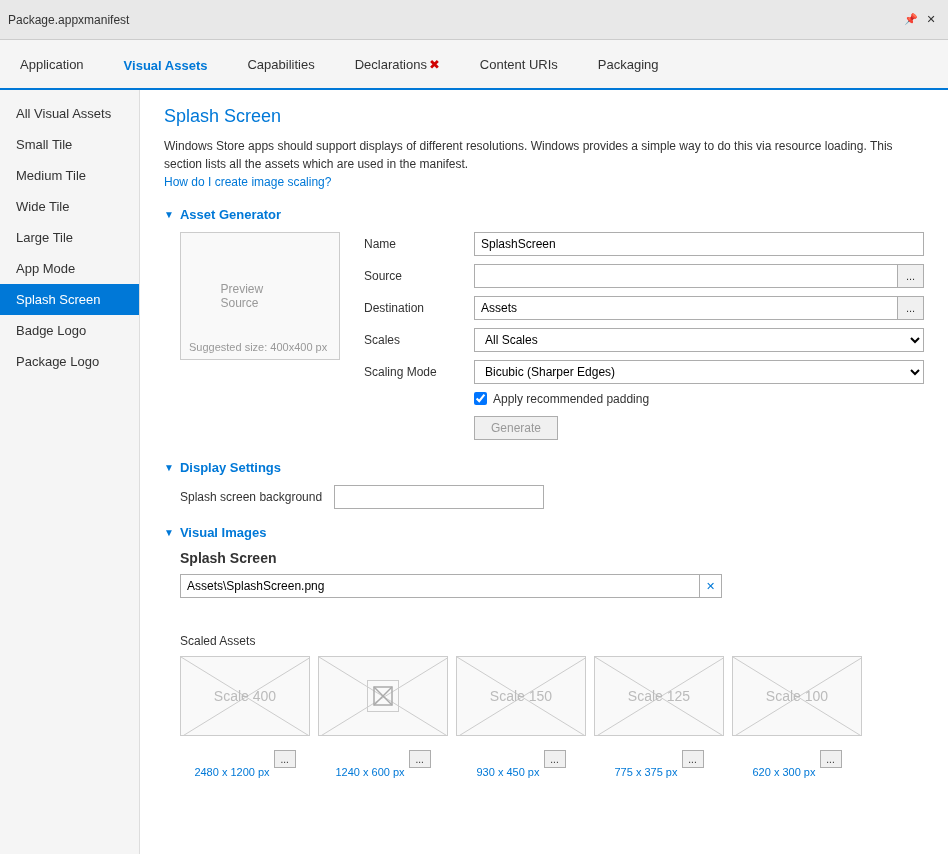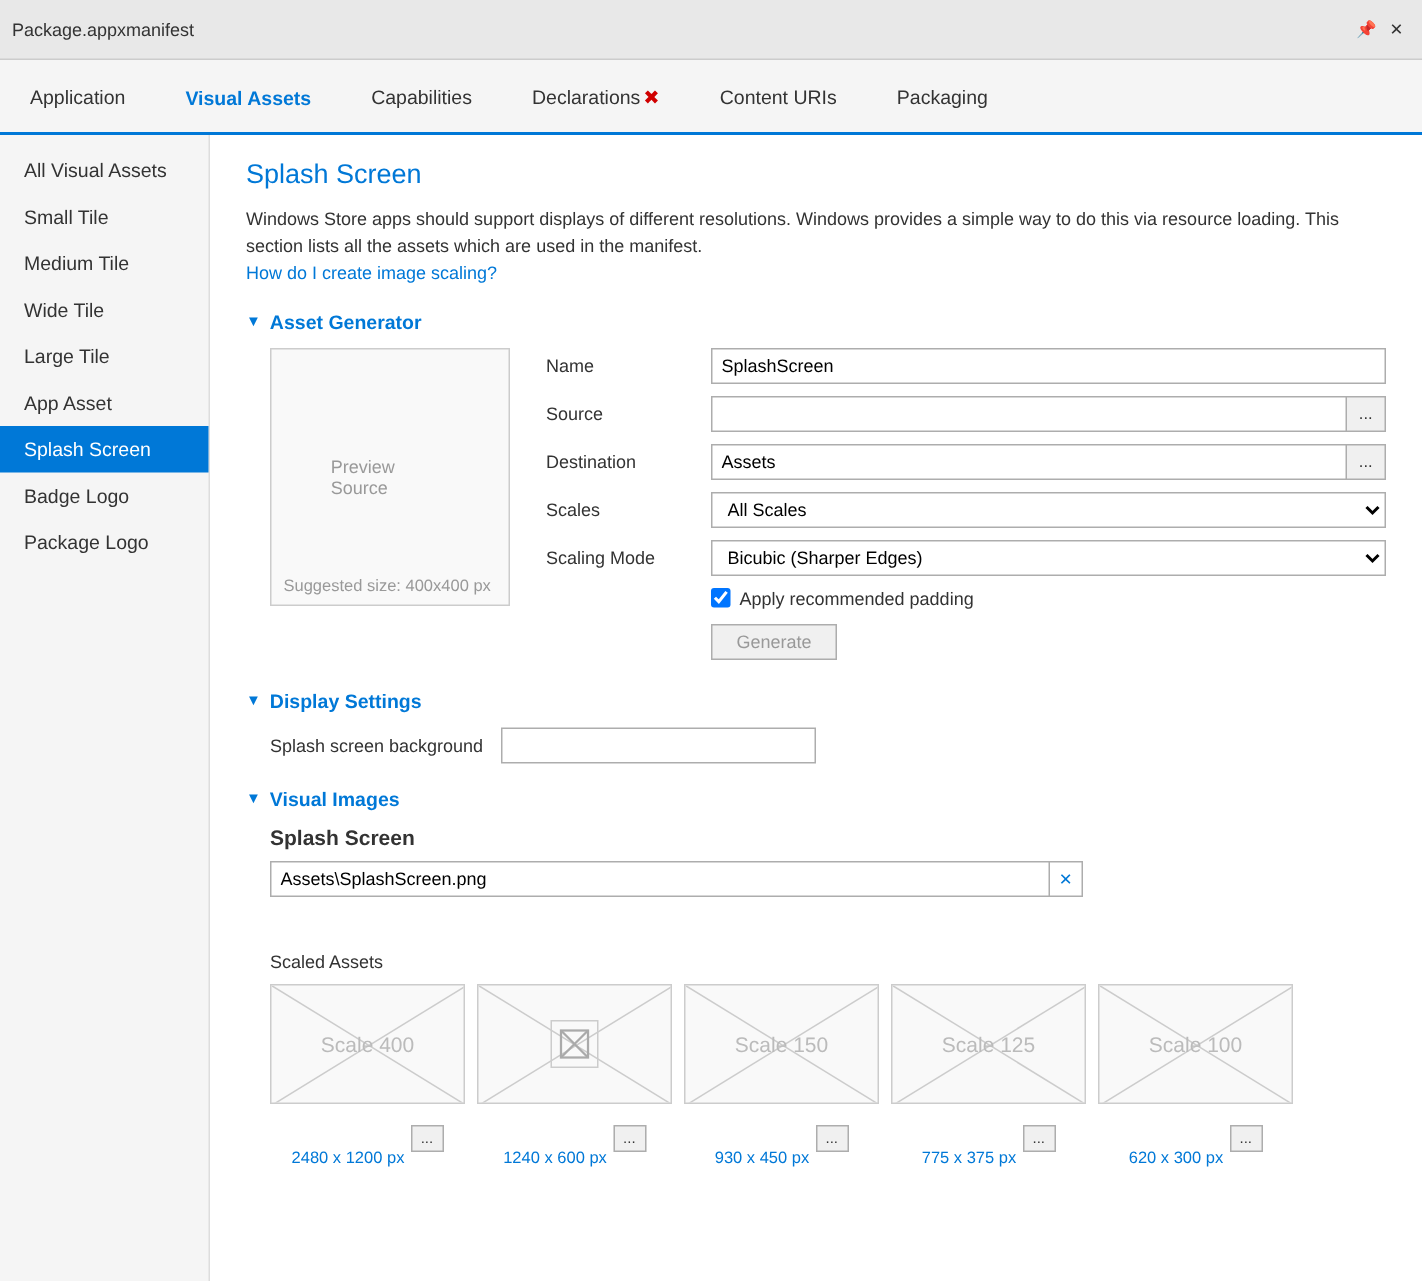--- a/index.html
+++ b/index.html
@@ -117,21 +117,21 @@
 
     
     .asset-generator {
       display: flex;
       gap: 24px;
       margin-left: 16px;
     }
 
     .preview-box {
       width: 160px;
-      height: 172px;
+      height: 128px;
       border: 1px solid #ccc;
       background: #f9f9f9;
       display: flex;
       flex-direction: column;
       align-items: center;
       justify-content: center;
       position: relative;
       flex-shrink: 0;
     }
     .preview-label {
@@ -353,21 +353,21 @@
 </div>
 
 <div class="main-layout">
 
   <div class="sidebar">
     <div class="sidebar-item">All Visual Assets</div>
     <div class="sidebar-item">Small Tile</div>
     <div class="sidebar-item">Medium Tile</div>
     <div class="sidebar-item">Wide Tile</div>
     <div class="sidebar-item">Large Tile</div>
-    <div class="sidebar-item">App Asset</div>
+    <div class="sidebar-item">App Mode</div>
     <div class="sidebar-item active">Splash Screen</div>
     <div class="sidebar-item">Badge Logo</div>
     <div class="sidebar-item">Package Logo</div>
   </div>
 
   <div class="content">
 
     <h1 class="section-title">Splash Screen</h1>
 
     <p class="description-text">

